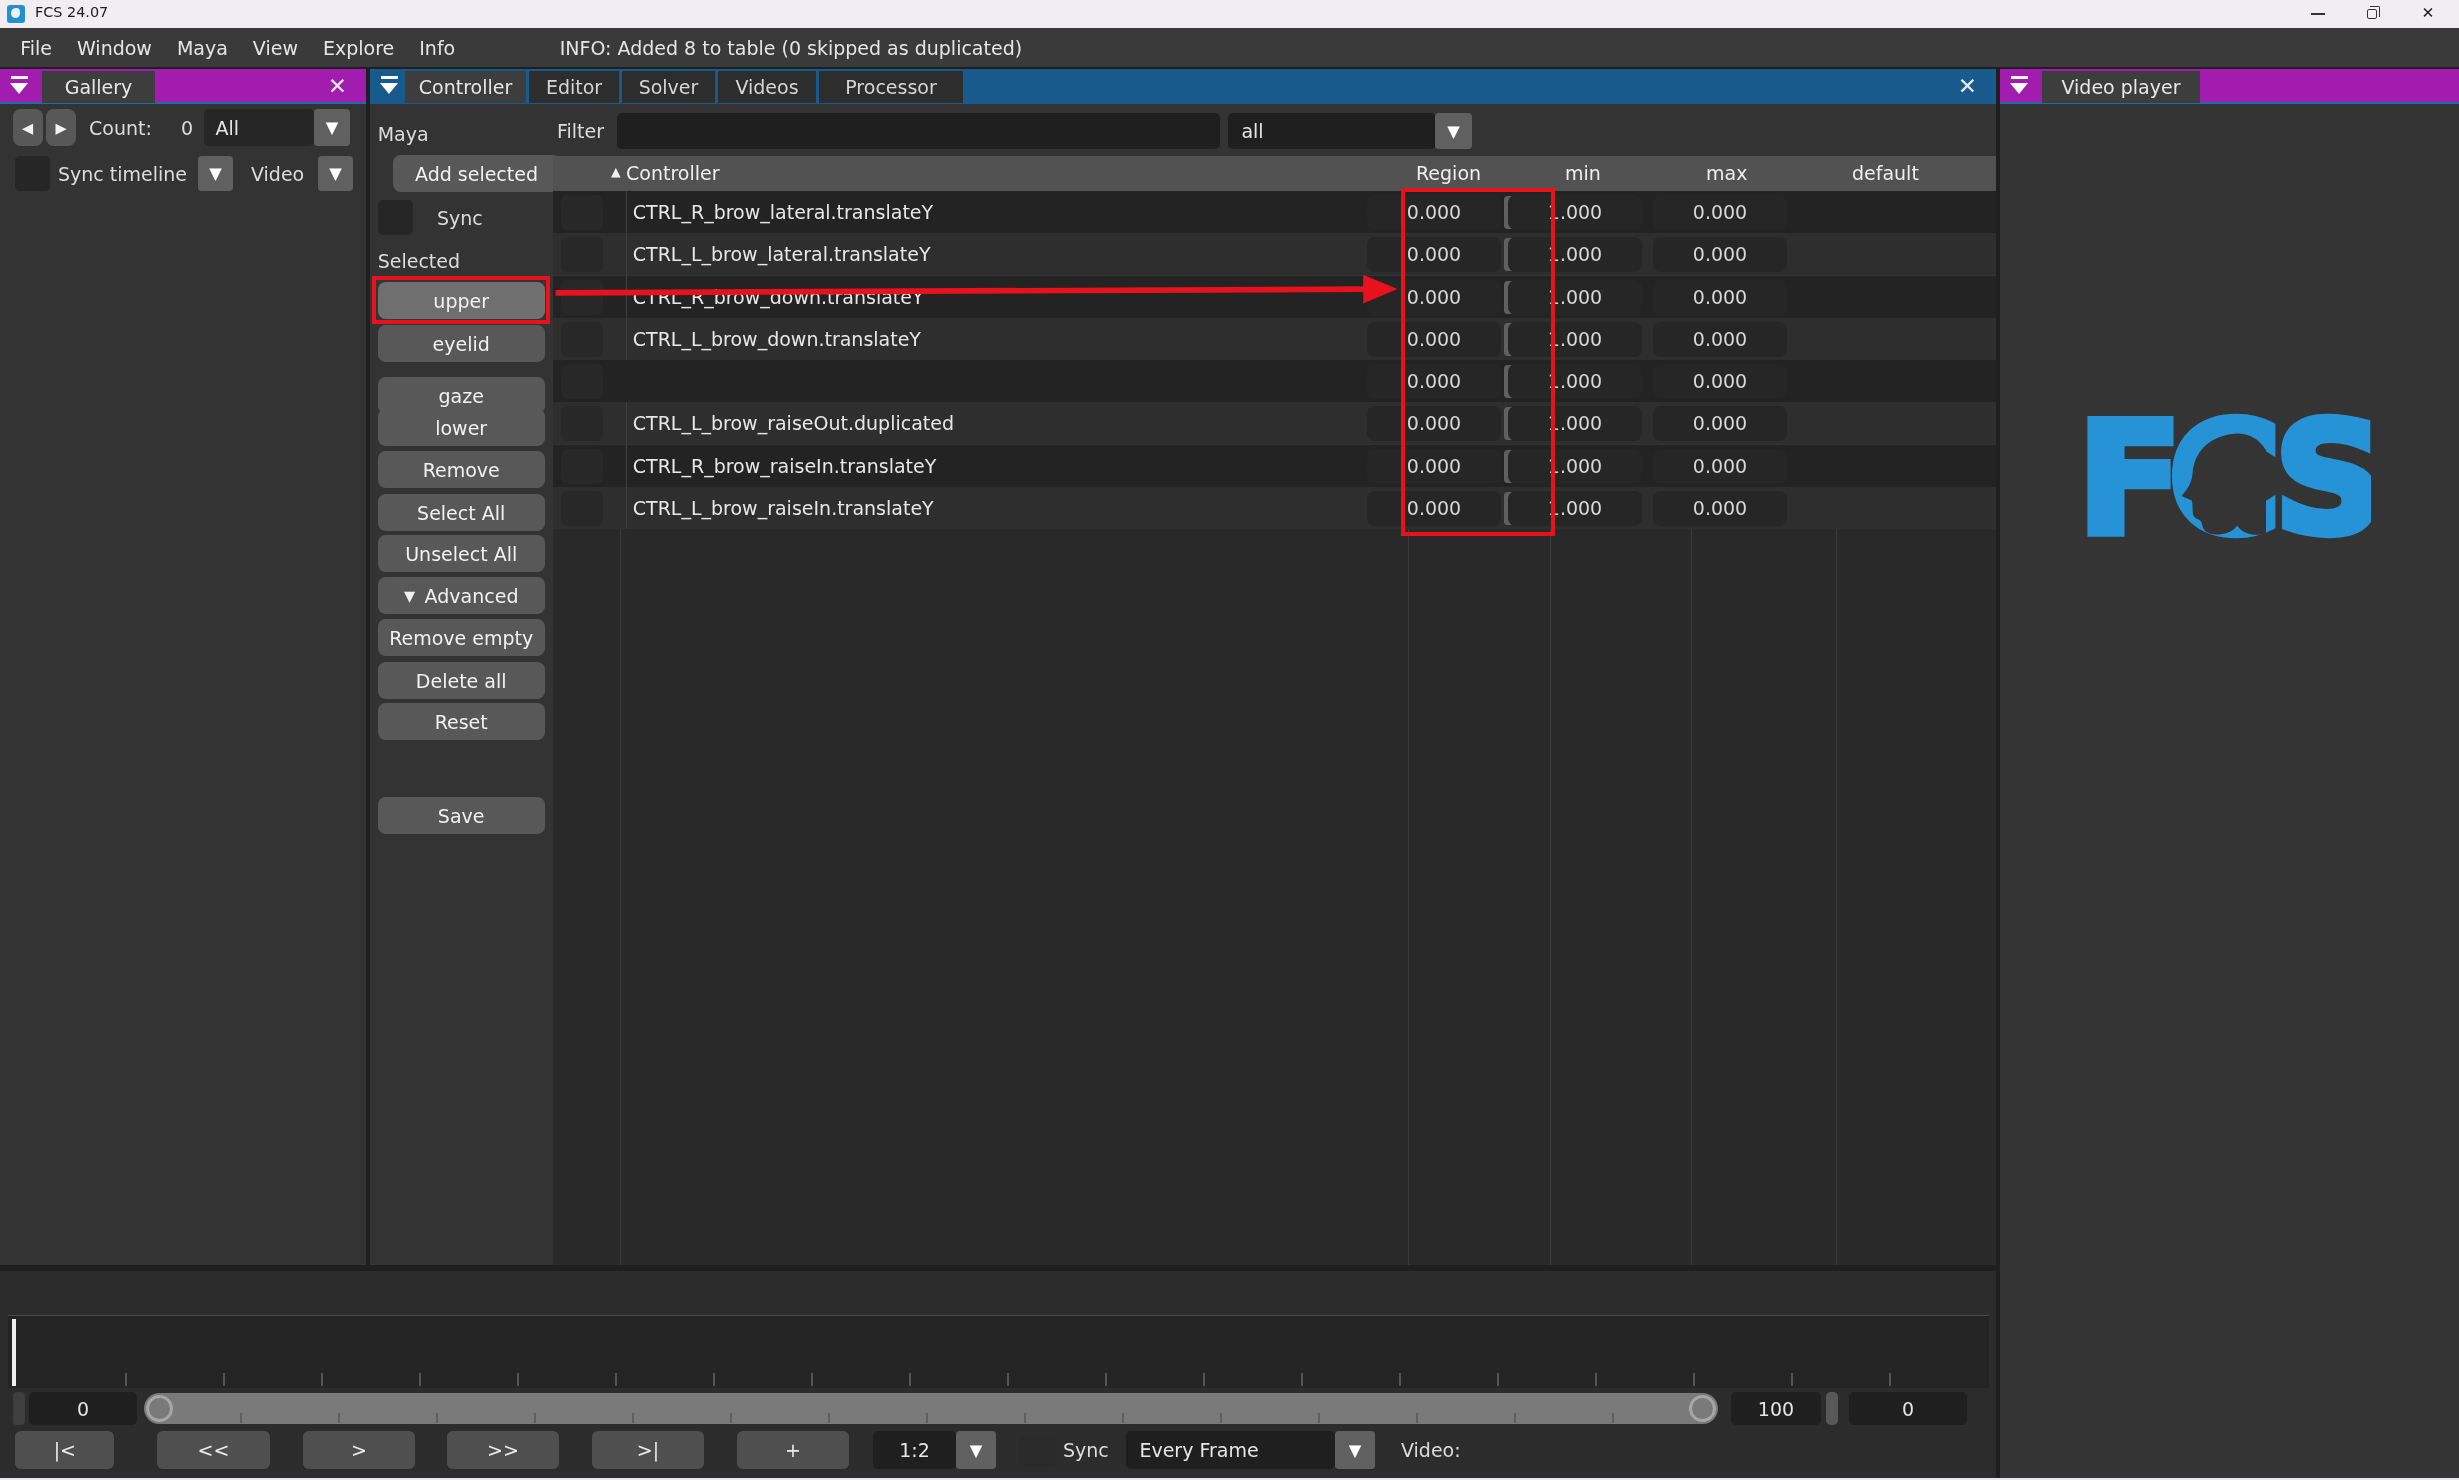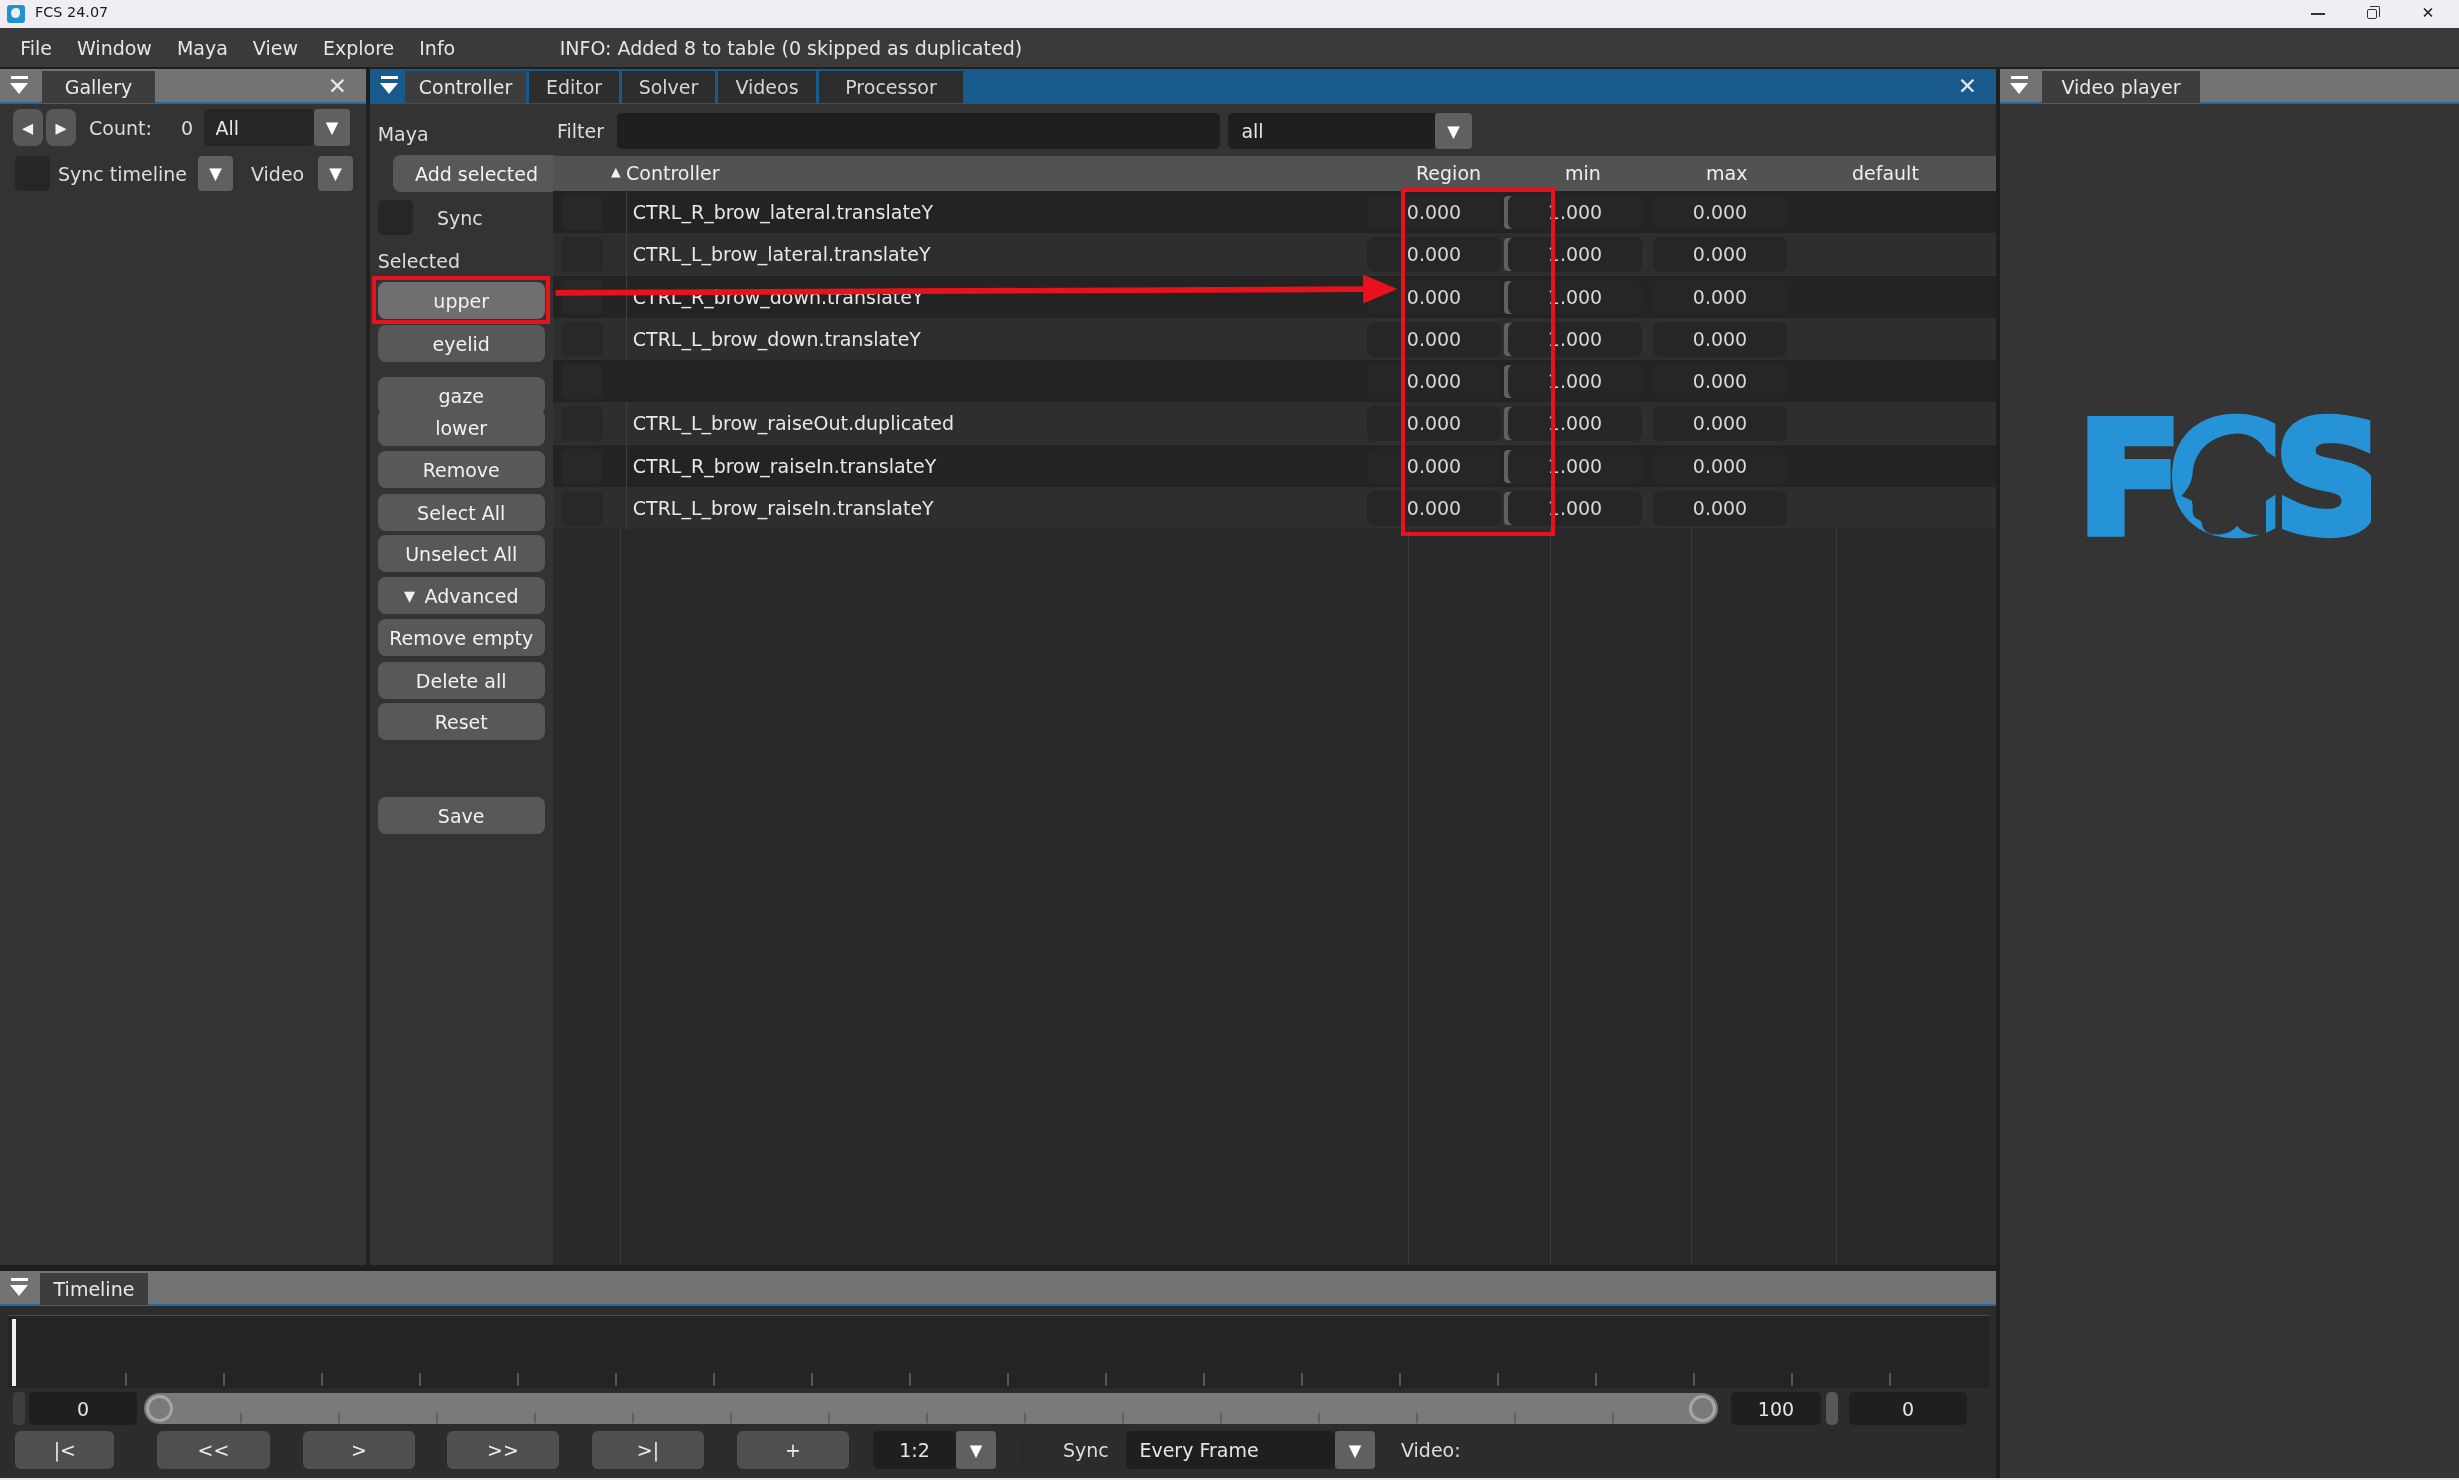--- a/index.html
+++ b/index.html
@@ -22,21 +22,21 @@
   .glyph-restore:before { content:""; position:absolute; left:1.9px; top:-3.8px; width:9.6px; height:9.6px; border:1.4px solid #333; border-left:none; border-bottom:none; border-radius:0 1.9px 0 0; }
   .glyph-close { font-size:15.4px; line-height:1; }
 
   
   .menubar { position:absolute; left:0; top:28px; width:2459px; height:39px; background:#3a3a3a; display:flex; align-items:center; padding-left:7.7px; }
   .menu-item { padding:0 12.5px; color:#e6e6e6; }
   .menu-status { margin-left:92px; color:#e6e6e6; }
 
   
   .panel { position:absolute; background:#333; }
-  .phdr { position:absolute; left:0; top:0; right:0; height:35px; background:#737373; }
+  .phdr { position:absolute; left:0; top:0; right:0; height:35px; background:#a21caf; }
   .phdr.underlined { border-bottom:2.9px solid #1e6ba6; }
   .phdr.focus { background:#195a8c; }
   .ci { position:absolute; left:9.6px; top:6.7px; width:19px; height:21px; }
   .ci:before { content:""; position:absolute; left:1px; top:0; width:17.3px; height:3.8px; background:#fff; }
   .ci:after { content:""; position:absolute; left:0; top:7.7px; width:0; height:0; border-left:9.6px solid transparent; border-right:9.6px solid transparent; border-top:11.5px solid #fff; }
   .ptab { position:absolute; top:1.9px; height:32px; background:#3d3d3d; color:#e8e8e8; display:flex; align-items:center; justify-content:center; }
   .ptab.inactive { background:#2d2d2d; color:#d6d6d6; }
   .pclose { position:absolute; top:2.9px; width:29px; height:29px; display:flex; align-items:center; justify-content:center; font-size:23px; color:#e8e8e8; }
 
   
@@ -282,24 +282,20 @@
 
     <svg class="abs" style="left:83px; top:323px;font-size:20px" width="288" height="168" viewBox="0 0 310 175">
       <text x="-6" y="148" font-family="DejaVu Sans, Liberation Sans, sans-serif" font-weight="bold" font-size="165" fill="#2693d6" stroke="#2693d6" stroke-width="9">F</text>
       <text x="92" y="148" font-family="DejaVu Sans, Liberation Sans, sans-serif" font-weight="bold" font-size="165" fill="#2693d6" stroke="#2693d6" stroke-width="9">C</text>
       <text x="206" y="148" font-family="DejaVu Sans, Liberation Sans, sans-serif" font-weight="bold" font-size="165" fill="#2693d6" stroke="#2693d6" stroke-width="9">S</text>
       <path fill="#343434" d="M163,42 C138,44 120,60 118,84 C117,95 113,101 106,109 L117,114 C119,121 117,126 119,130 C121,135 127,133 128,139 C129,149 139,152 150,150 C157,149 162,146 166,141 C172,150 186,153 197,149 L197,60 C189,46 176,41 163,42 Z"></path>
     </svg>
   </div>
 
   <div class="panel" style="left:0; top:1271px; width:1996px; height:209px; background:#2c2c2c;">
-    <div class="phdr underlined">
-      <div class="ci"></div>
-      <div class="ptab" style="left:40px; width:108px;">Timeline</div>
-    </div>
 
     <div class="abs" style="left:7.7px; top:44px; width:1981px; height:73px; background:#242424; border-top:1px solid #4a4a4a;">
       <div class="abs" style="left:4.8px; top:2.9px; width:3.8px; height:67px; background:#efefef;"></div>
       <div>
           <div class="tick" style="left:117px; height:13.4px;"></div>
           <div class="tick" style="left:215px; height:13.4px;"></div>
           <div class="tick" style="left:313px; height:13.4px;"></div>
           <div class="tick" style="left:411px; height:13.4px;"></div>
           <div class="tick" style="left:509px; height:13.4px;"></div>
           <div class="tick" style="left:607px; height:13.4px;"></div>

